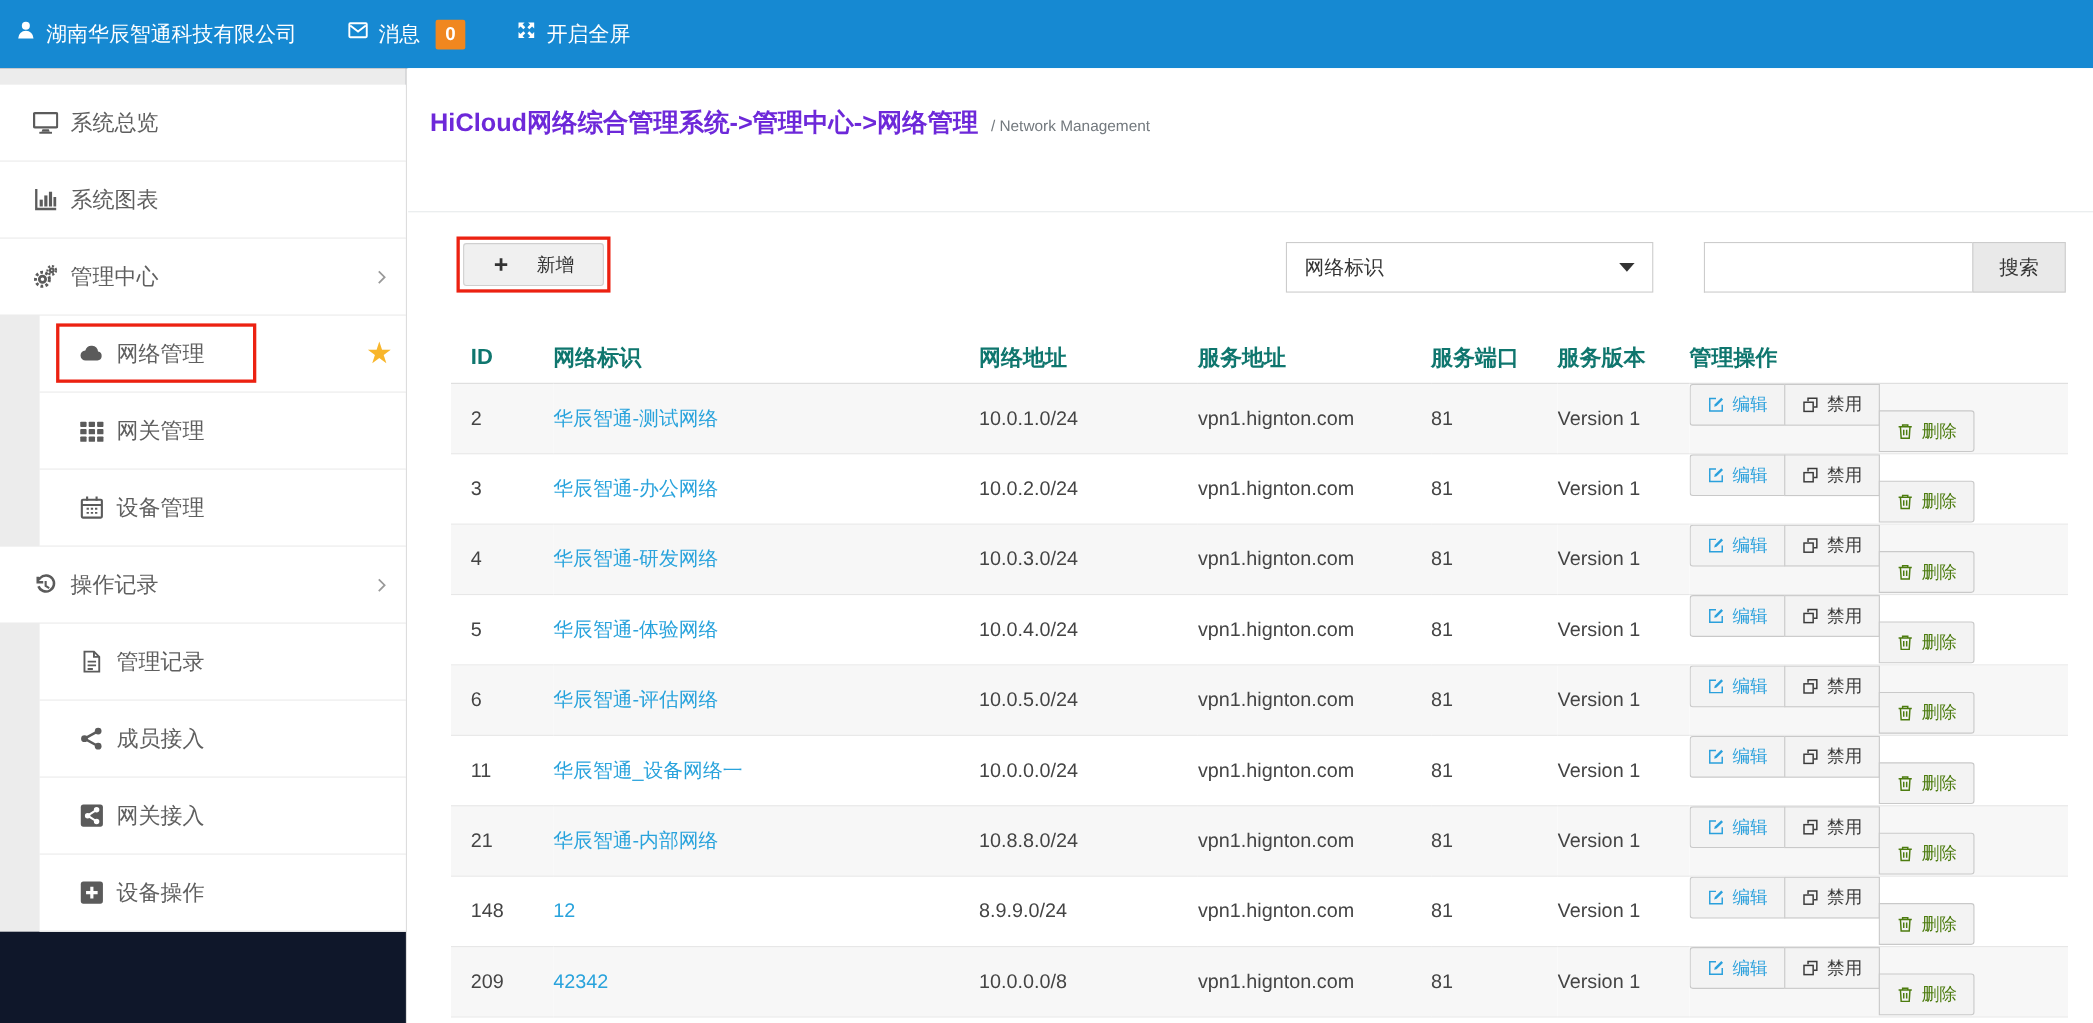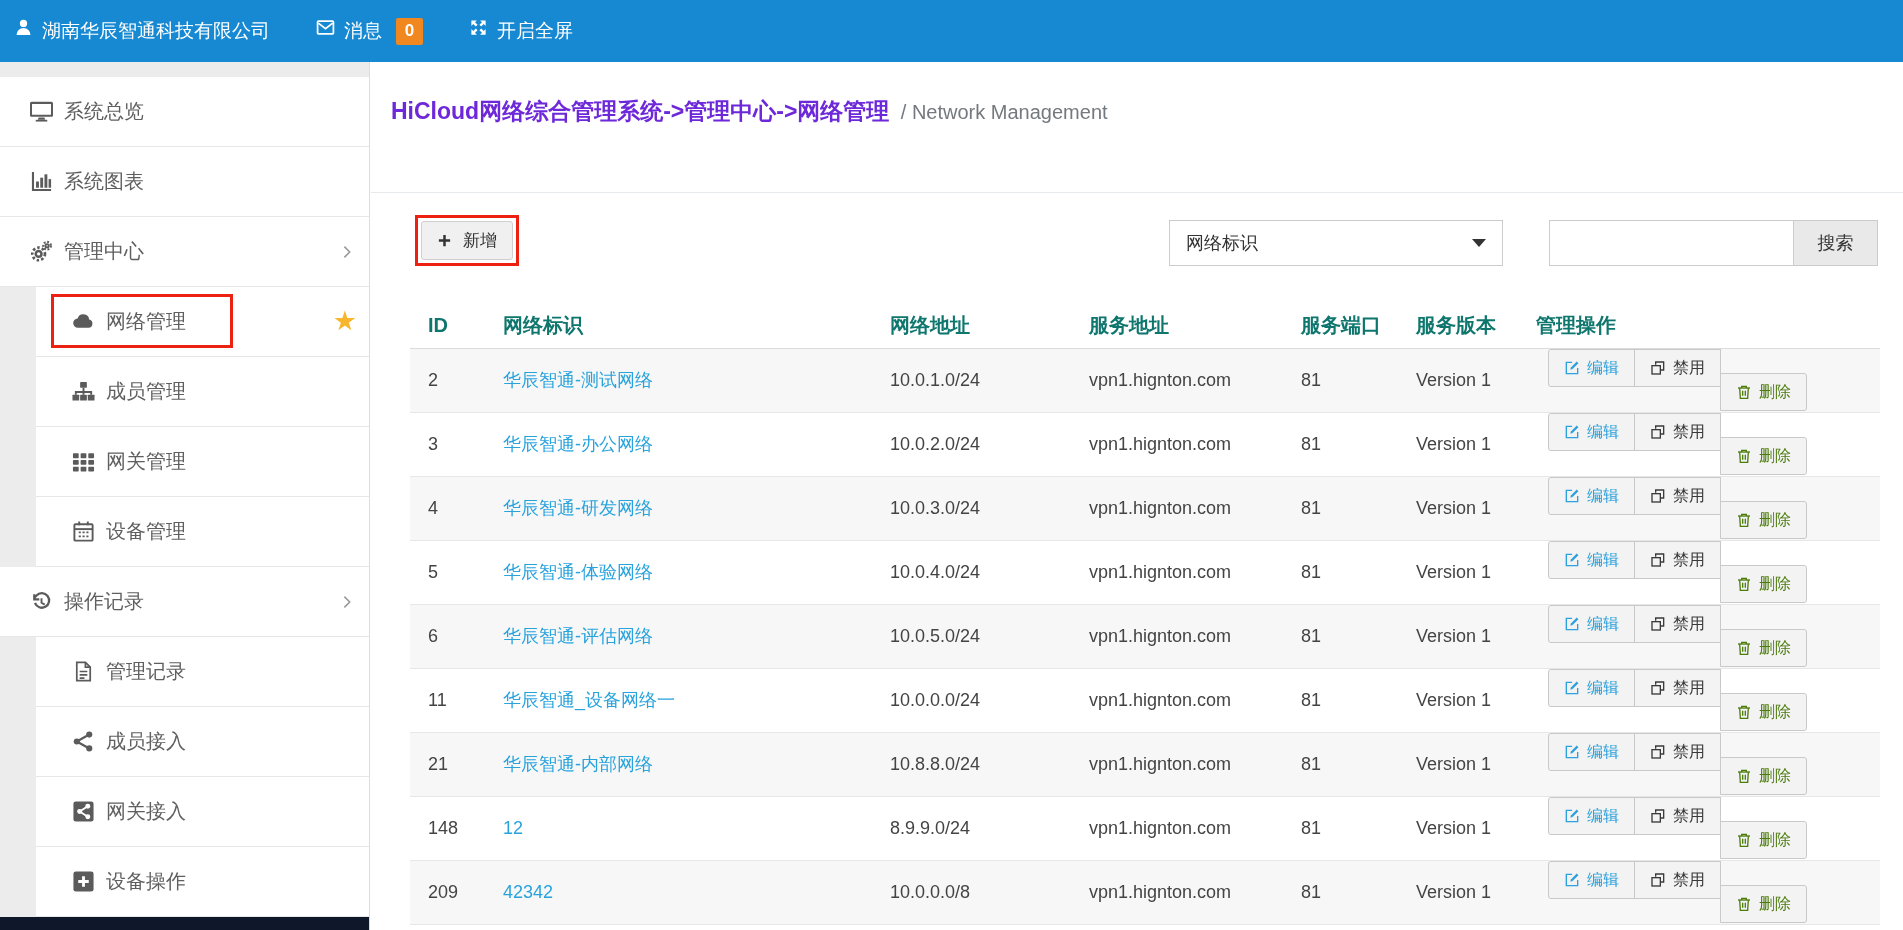--- a/index.html
+++ b/index.html
@@ -31,26 +31,26 @@
   .mi-icon svg { width:100%; height:100%; }
   .chevron { position:absolute; right:14px; width:16px; height:16px; color:#9a9a9a; display:inline-flex; }
   .chevron svg { width:100%; height:100%; }
   .star { position:absolute; right:12px; color:#f8b62c; font-size:27px; line-height:1; }
   .annot-side { position:absolute; left:15px; top:7px; width:182px; height:54px; border:3px solid #ec2111; pointer-events:none; }
 
   
   .main { position:absolute; left:371px; top:62px; right:0; bottom:0; background:#fff; }
   .breadcrumb { height:131px; border-bottom:1px solid #e7eaec; padding:34px 0 0 20px; }
   .bc-title { font-size:23px; font-weight:bold; color:#6d28d9; }
-  .bc-sub { font-size:20px; color:#73797e; margin-left:7px; }
+  .bc-sub { font-size:14px; color:#73797e; margin-left:7px; }
 
   .toolbar { position:relative; height:110px; }
   .annot-add { position:absolute; left:44px; top:22px; border:3px solid #ec2111; padding:3px; display:inline-block; }
-  .btn-add { height:39px; padding:0 15px; background:#f0f0f0; border:1px solid #cfcfcf; border-radius:3px;
-    font-size:17px; color:#333; display:flex; align-items:center; gap:11px; cursor:pointer; font-family:inherit; }
+  .btn-add { height:39px; padding:0 26px; background:#f0f0f0; border:1px solid #cfcfcf; border-radius:3px;
+    font-size:17px; color:#333; display:flex; align-items:center; gap:25px; cursor:pointer; font-family:inherit; }
   .btn-add .ic { display:inline-flex; width:15px; height:15px; color:#333; }
   .btn-add .ic svg { width:100%; height:100%; }
   .filter-select { position:absolute; left:798px; top:27px; width:334px; height:46px; border:1px solid #ccc;
     background:#fff; display:flex; align-items:center; padding:0 16px; font-size:18px; color:#333; cursor:pointer; }
   .caret { margin-left:auto; width:0; height:0; border-left:7px solid transparent; border-right:7px solid transparent;
     border-top:8px solid #333; }
   .search-group { position:absolute; left:1178px; top:27px; height:46px; display:flex; }
   .search-input { width:244px; height:46px; border:1px solid #ccc; border-right:none; padding:0 12px;
     font-size:17px; outline:none; background:#fff; font-family:inherit; }
   .search-btn { width:85px; height:46px; background:#e9e9e9; border:1px solid #ccc; font-size:18px; color:#333;
@@ -62,21 +62,21 @@
     border-bottom:1px solid #dcdcdc; padding:0; vertical-align:middle; }
   .data-table th:first-child, .data-table td:first-child { padding-left:18px; }
   .data-table td { height:64px; border-bottom:1px solid #e7e7e7; font-size:18px; color:#444;
     padding:0; vertical-align:middle; white-space:nowrap; overflow:hidden; }
   tr.striped { background:#f7f7f7; }
   .net-link { color:#29a3dc; text-decoration:none; cursor:pointer; }
 
   .btn-group { display:inline-flex; }
   .row-btn { display:inline-flex; align-items:center; gap:7px; height:38px; padding:0 15px; background:#f3f3f3;
     border:1px solid #c9c9c9; margin-left:-1px; font-size:16px; cursor:pointer; font-family:inherit; white-space:nowrap; }
-  .row-btn:first-child { border-radius:3px 0 0 3px; margin-left:12px; }
+  .row-btn:first-child { border-radius:3px 0 0 3px; margin-left:0; }
   .row-btn:last-child { border-radius:0 3px 3px 0; }
   .row-btn .ic { display:inline-flex; width:16px; height:16px; }
   .row-btn .ic svg { width:100%; height:100%; }
   .row-btn.edit { color:#2aa0dc; }
   .row-btn.disable { color:#3a3a3a; }
   .row-btn.del { color:#4d7c0f;margin-top:24px; }
 </style>
 </head>
 <body>
 
@@ -156,32 +156,20 @@
         </li>
         <li class="sub">
           <span class="mi-icon">
             <svg viewBox="0 0 24 24">
               <path fill="currentColor" d="M6.3 18.5a4.8 4.8 0 0 1-.5-9.6A6.2 6.2 0 0 1 17.9 10a4.3 4.3 0 0 1-.6 8.5H6.3z"></path>
             </svg>
           </span>
           <span>网络管理</span>
           <span class="star">★</span>
           <div class="annot-side"></div>
-        </li>
-        <li class="sub">
-          <span class="mi-icon">
-            <svg viewBox="0 0 24 24" fill="currentColor">
-              <rect x="8.5" y="2" width="7" height="6" rx=".5"></rect>
-              <rect x=".5" y="15.5" width="7" height="6" rx=".5"></rect>
-              <rect x="8.5" y="15.5" width="7" height="6" rx=".5"></rect>
-              <rect x="16.5" y="15.5" width="7" height="6" rx=".5"></rect>
-              <path d="M12 8v3M4 15.5v-3h16v3M12 11v4.5" stroke="currentColor" stroke-width="2" fill="none"></path>
-            </svg>
-          </span>
-          <span>成员管理</span>
         </li>
         <li class="sub">
           <span class="mi-icon">
             <svg viewBox="0 0 24 24" fill="currentColor">
               <rect x="1" y="3.5" width="6" height="5" rx=".8"></rect>
               <rect x="9" y="3.5" width="6" height="5" rx=".8"></rect>
               <rect x="17" y="3.5" width="6" height="5" rx=".8"></rect>
               <rect x="1" y="10.5" width="6" height="5" rx=".8"></rect>
               <rect x="9" y="10.5" width="6" height="5" rx=".8"></rect>
               <rect x="17" y="10.5" width="6" height="5" rx=".8"></rect>

